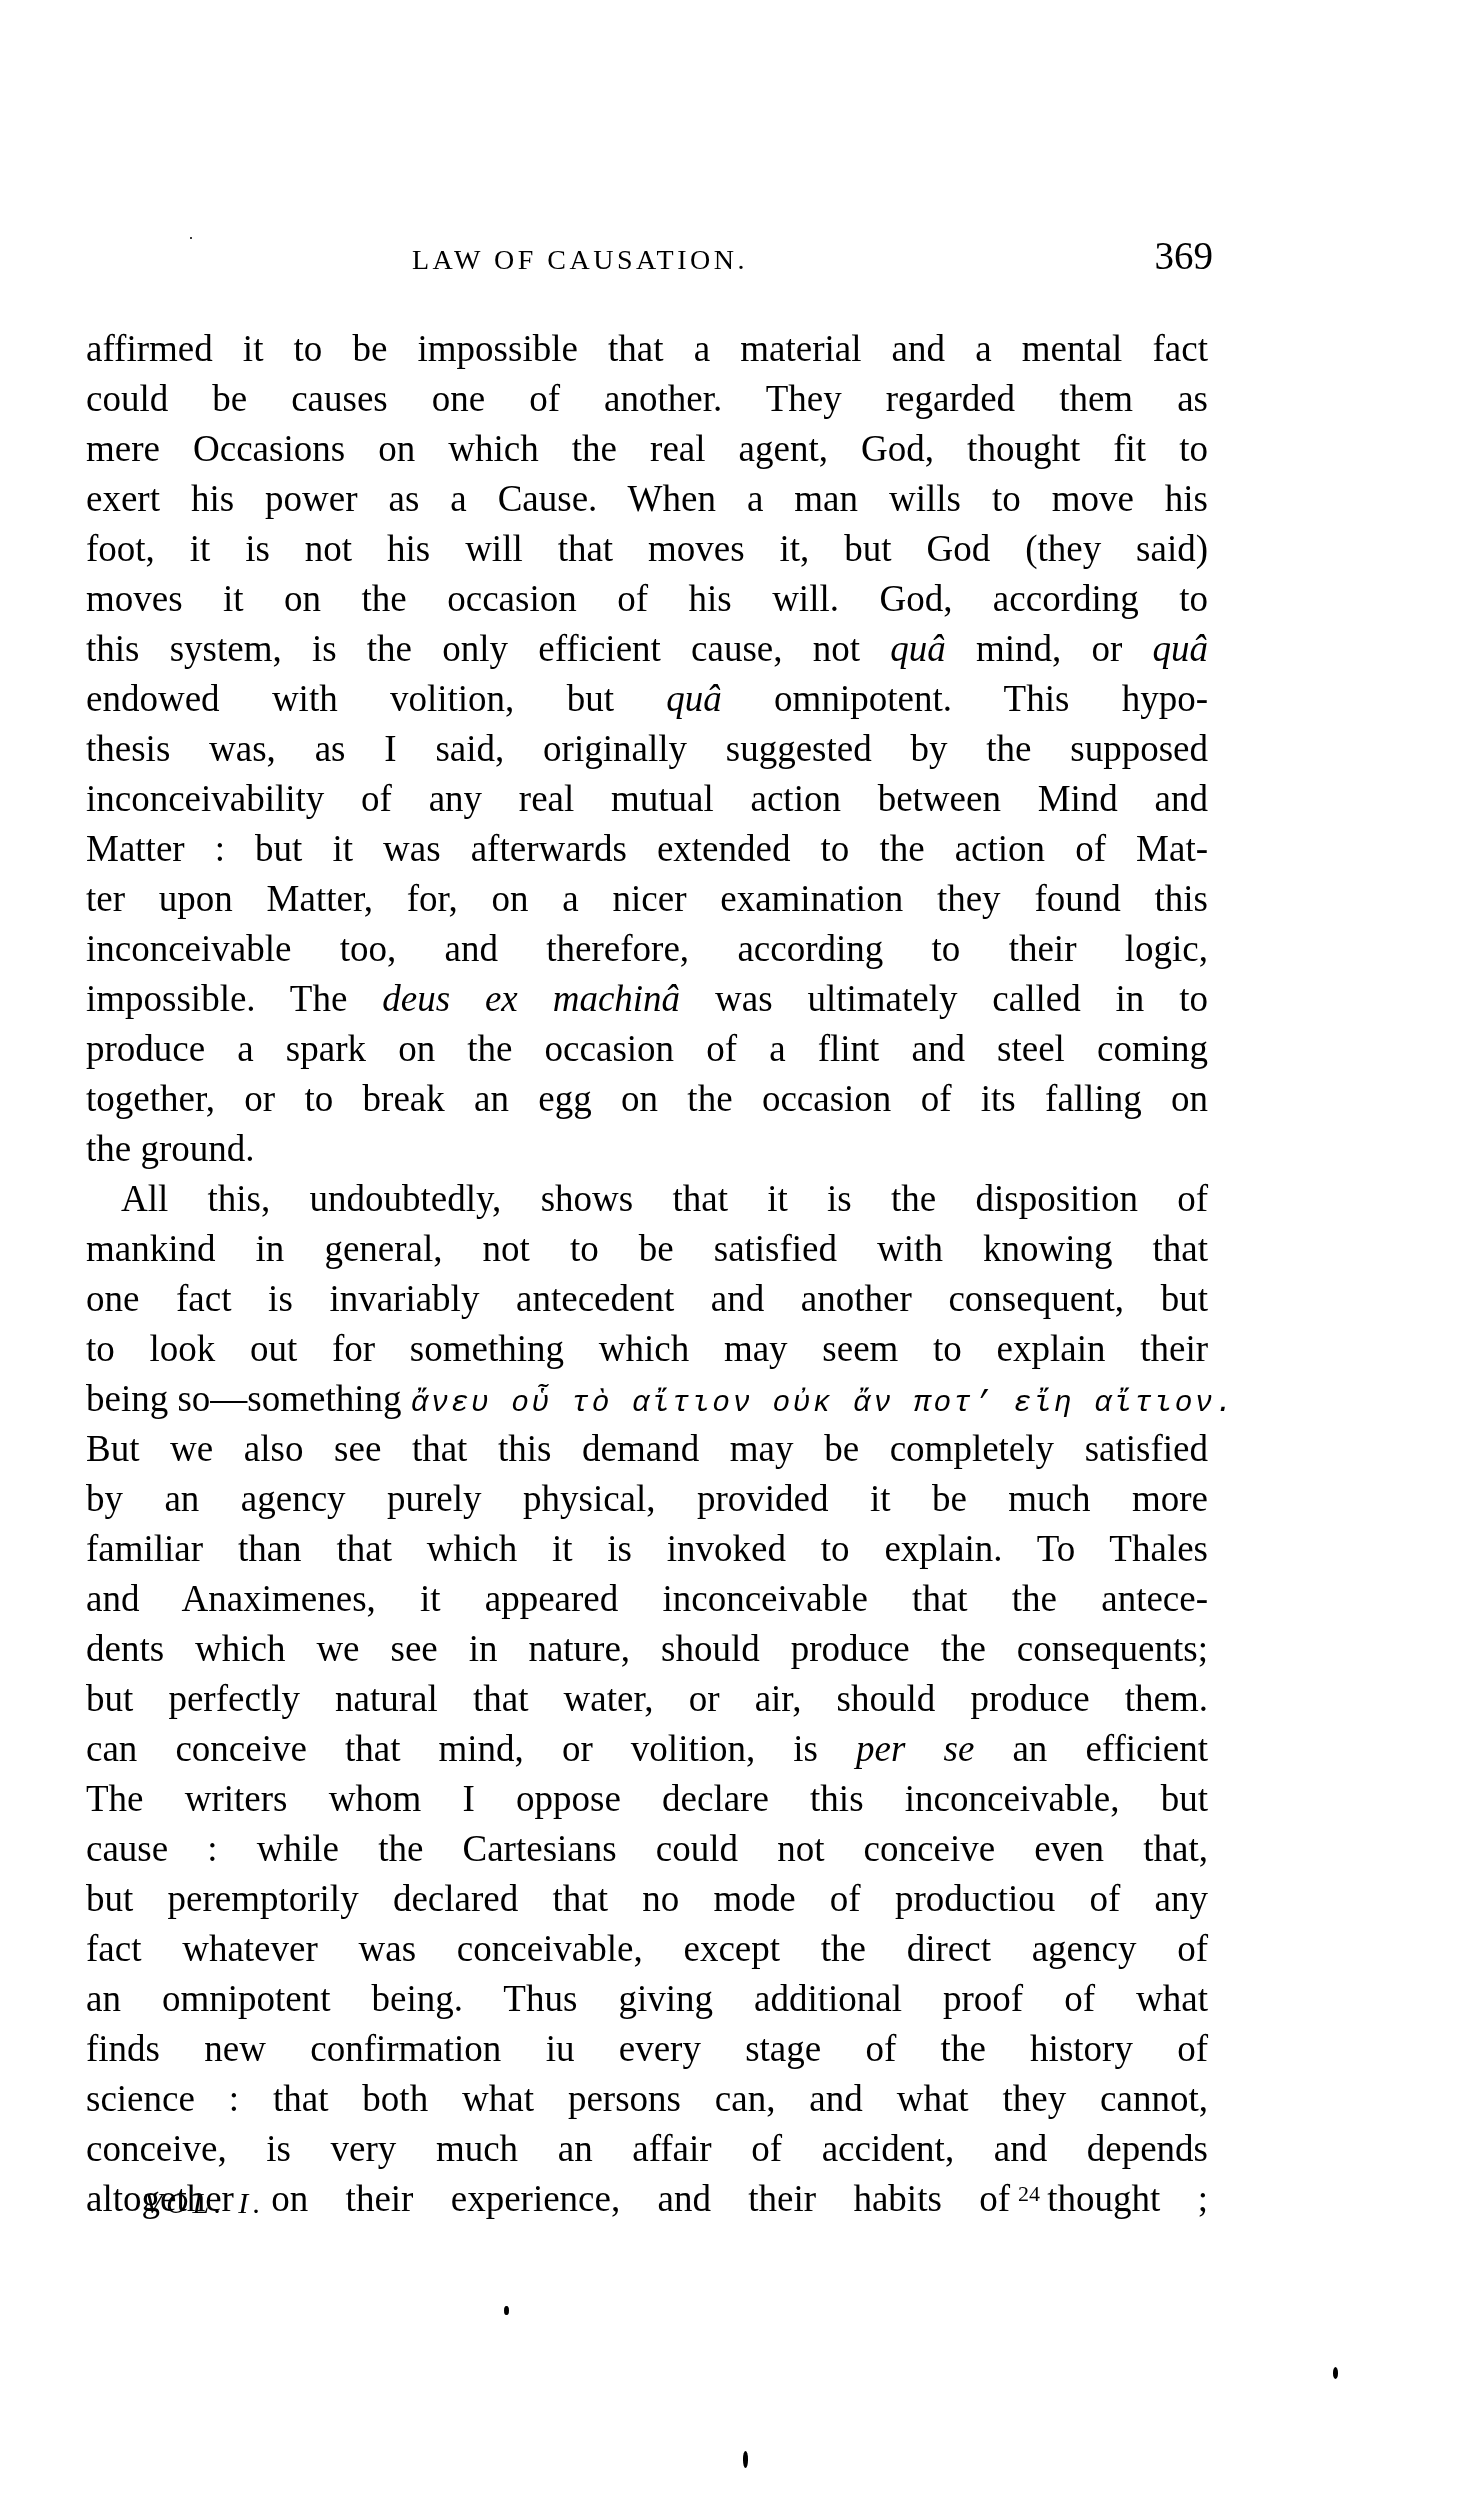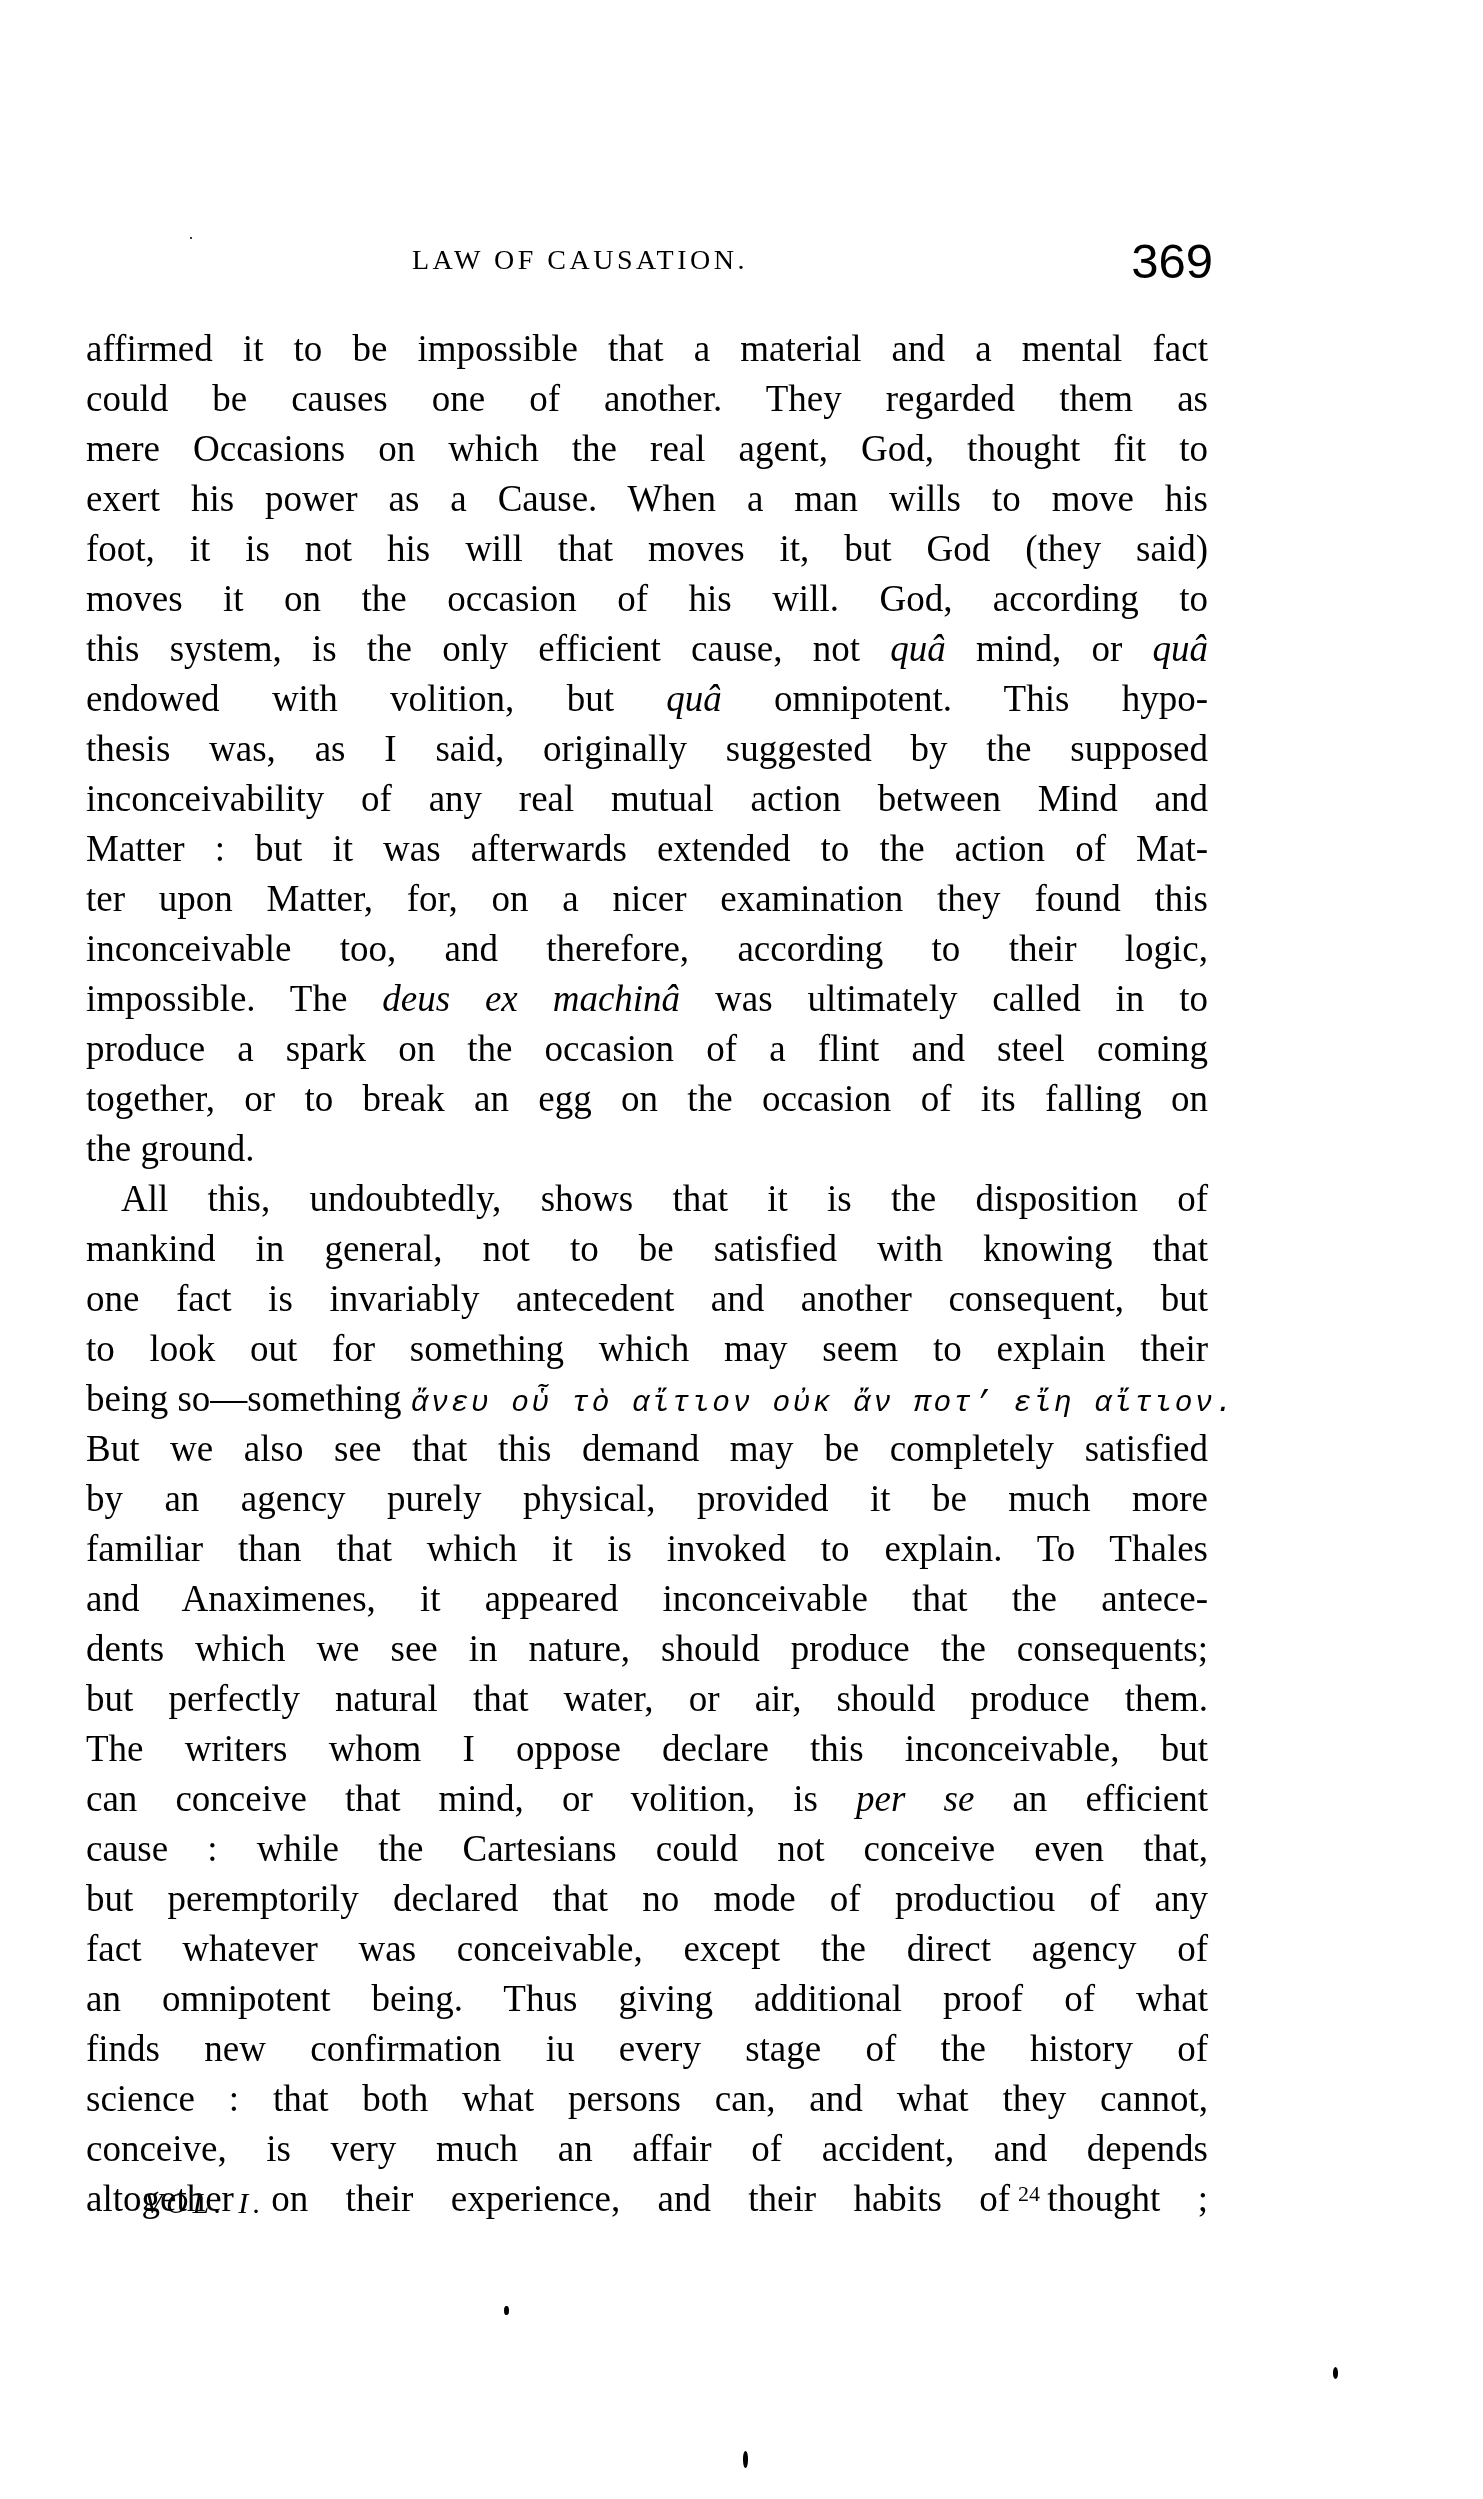--- a/index.html
+++ b/index.html
@@ -10,21 +10,21 @@
   }
   .header {
     position: absolute; top: 233px; left: 82px; width: 1131px; height: 53px;
   }
   .running-title {
     position: absolute; left: 330px; top: 10.6px;
     font-family: "Liberation Serif", serif; font-size: 28px; letter-spacing: 3.5px;
   }
   .folio {
     position: absolute; right: 0; top: 0;
-    font-family: Liberation Sans, sans-serif; font-size: 49px; margin-left: 12px;
+    font-family: Liberation Serif, serif; font-size: 39px; margin-left: 12px;
   }
   .body-text {
     position: absolute; left: 86px; top: 315px; width: 1122px;
     font-family: "Liberation Serif", serif; font-size: 37px; margin-top: 9px;
   }
   .line {
     display: block; height: 50px; line-height: 50px;
     white-space: nowrap; text-align: justify; text-align-last: justify;
   }
   .line.last { text-align-last: left; }
@@ -78,22 +78,22 @@
       <span class="line"><span>mankind in general, not to be satisfied with knowing that</span></span>
       <span class="line"><span>one fact is invariably antecedent and another consequent, but</span></span>
       <span class="line"><span>to look out for something which may seem to explain their</span></span>
       <span class="line"><span>being so—something </span><span class="greek">ἄνευ οὗ τὸ αἴτιον οὐκ ἄν ποτ’ εἴη αἴτιον.</span></span>
       <span class="line"><span>But we also see that this demand may be completely satisfied</span></span>
       <span class="line"><span>by an agency purely physical, provided it be much more</span></span>
       <span class="line"><span>familiar than that which it is invoked to explain.  To Thales</span></span>
       <span class="line"><span>and Anaximenes, it appeared inconceivable that the antece-</span></span>
       <span class="line"><span>dents which we see in nature, should produce the consequents;</span></span>
       <span class="line"><span>but perfectly natural that water, or air, should produce them.</span></span>
+      <span class="line"><span>can conceive that mind, or volition, is </span><span class="it">per se</span><span> an efficient</span></span>
       <span class="line"><span>The writers whom I oppose declare this inconceivable, but</span></span>
-      <span class="line"><span>can conceive that mind, or volition, is </span><span class="it">per se</span><span> an efficient</span></span>
       <span class="line"><span>cause : while the Cartesians could not conceive even that,</span></span>
       <span class="line"><span>but peremptorily declared that no mode of productiou of any</span></span>
       <span class="line"><span>fact whatever was conceivable, except the direct agency of</span></span>
       <span class="line"><span>an omnipotent being.  Thus giving additional proof of what</span></span>
       <span class="line"><span>finds new confirmation iu every stage of the history of</span></span>
       <span class="line"><span>science : that both what persons can, and what they cannot,</span></span>
       <span class="line"><span>conceive, is very much an affair of accident, and depends</span></span>
       <span class="line"><span>altogether on their experience, and their habits of thought ;</span></span>
     </div>
   </div>

